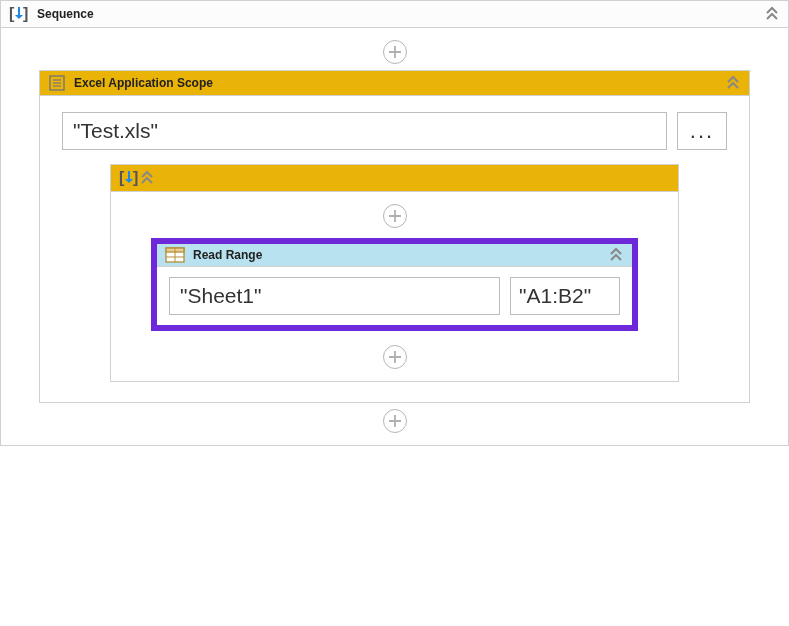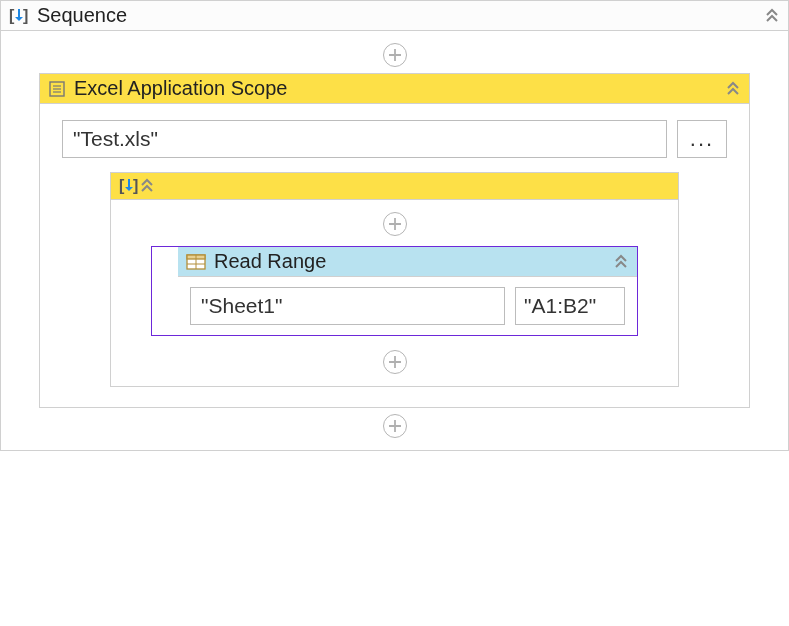--- a/index.html
+++ b/index.html
@@ -23,27 +23,28 @@
       display: flex;
       align-items: center;
       padding: 3px 8px;
       border-bottom: 1px solid #d0d0d0;
       background: #fcfcfc;
     }
     .activity-header.selected {
       background: #b8e2f0;
     }
     .activity-header.grey-bg {
-      background: #fde047;
+      background: #eab308;
     }
     .activity-title {
       flex: 1;
       margin-left: 8px;
-      font-size: 20px;
+      font-size: 12px;
       color: #222;
+      font-weight: bold;
     }
     .collapse-chevrons {
       cursor: pointer;
       display: flex;
       flex-direction: column;
       align-items: center;
       line-height: 0.5;
       color: #777;
     }
     .collapse-chevrons svg {
@@ -101,22 +102,21 @@
       justify-content: center;
       letter-spacing: 2px;
       color: #333;
     }
     .do-container {
       margin: 4px 60px 14px 60px;
       border: 1px solid #d0d0d0;
     }
     .read-range-container {
       margin: 4px 30px 8px 30px;
-      border: 1px solid #6d28d9;
-      padding-left: 26px;
+      border: 6px solid #6d28d9;
     }
     .read-range-body {
       display: flex;
       gap: 10px;
       padding: 10px 12px;
       background: #fff;
     }
     .range-input {
       width: 110px;
       border: 1px solid #bcbcbc;

